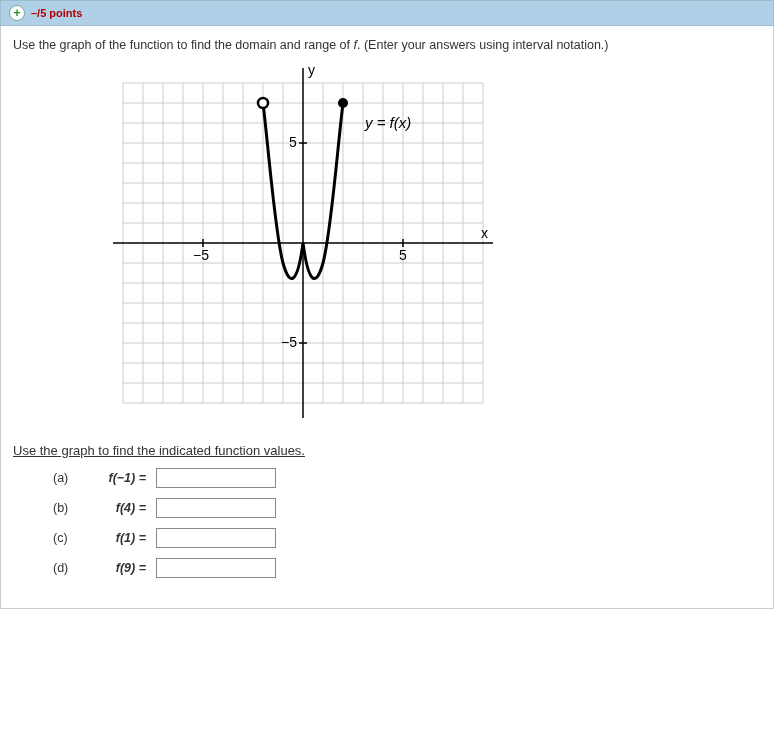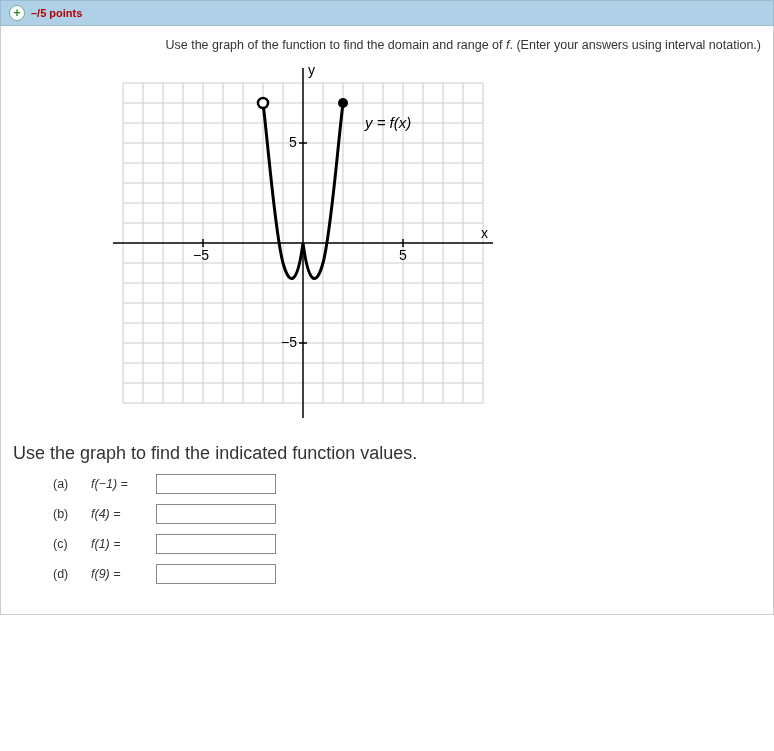--- a/index.html
+++ b/index.html
@@ -40,21 +40,20 @@
   }
   .content {
     border: 1px solid #ccc;
     border-top: none;
     padding: 10px 12px 20px 12px;
   }
   .prompt {
     font-size: 12.5px;
     margin-bottom: 8px;
     line-height: 1.5;
-    text-align: right;
   }
   .italic-f { font-style: italic; }
   .graph-wrap {
     margin: 5px 0 10px 100px;
   }
   .answer-row {
     display: flex;
     align-items: center;
     margin: 14px 0;
     gap: 12px;
@@ -66,31 +65,32 @@
   .answer-input {
     width: 92px;
     height: 22px;
     border: 1px solid #888;
     font-size: 12px;
     padding: 0 4px;
   }
   .sub-prompt {
     margin-top: 20px;
     margin-bottom: 10px;
-    font-size: 18px;
+    font-size: 13px;
+    text-decoration: underline;
   }
   .sub-row {
     display: flex;
     align-items: center;
     margin: 10px 0 10px 40px;
     gap: 10px;
     font-size: 12.5px;
   }
   .sub-letter { width: 28px; }
-  .sub-expr { width: 55px; font-style: italic; }
+  .sub-expr { width: 55px; text-align: right; font-style: italic; font-weight: bold; }
   .sub-input {
     width: 110px;
     height: 18px;
     border: 1px solid #888;
     font-size: 12px;
     padding: 0 4px;
   }
   svg { display: block; }
 </style>
 </head>

